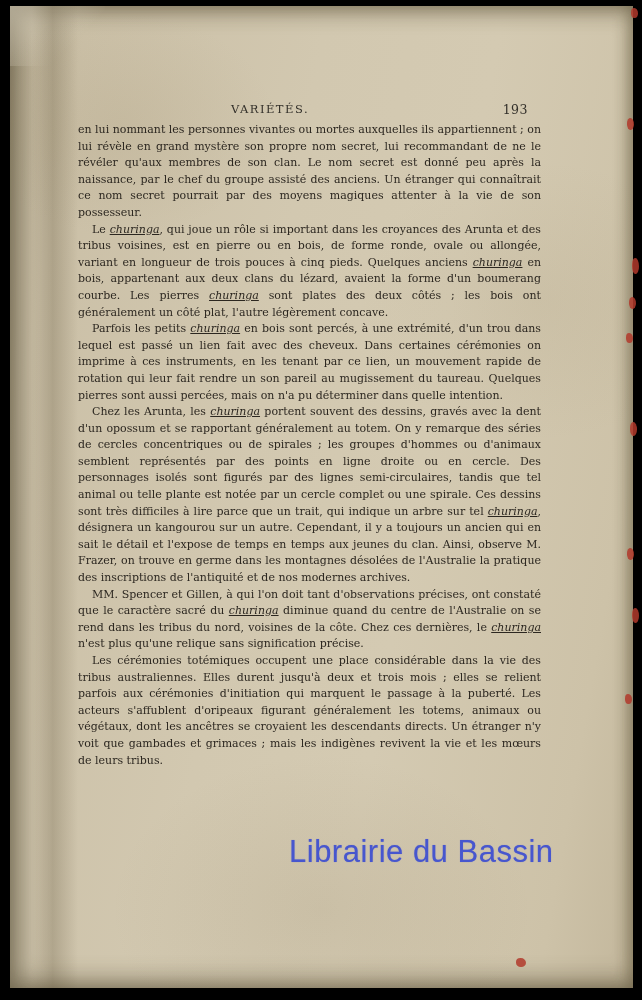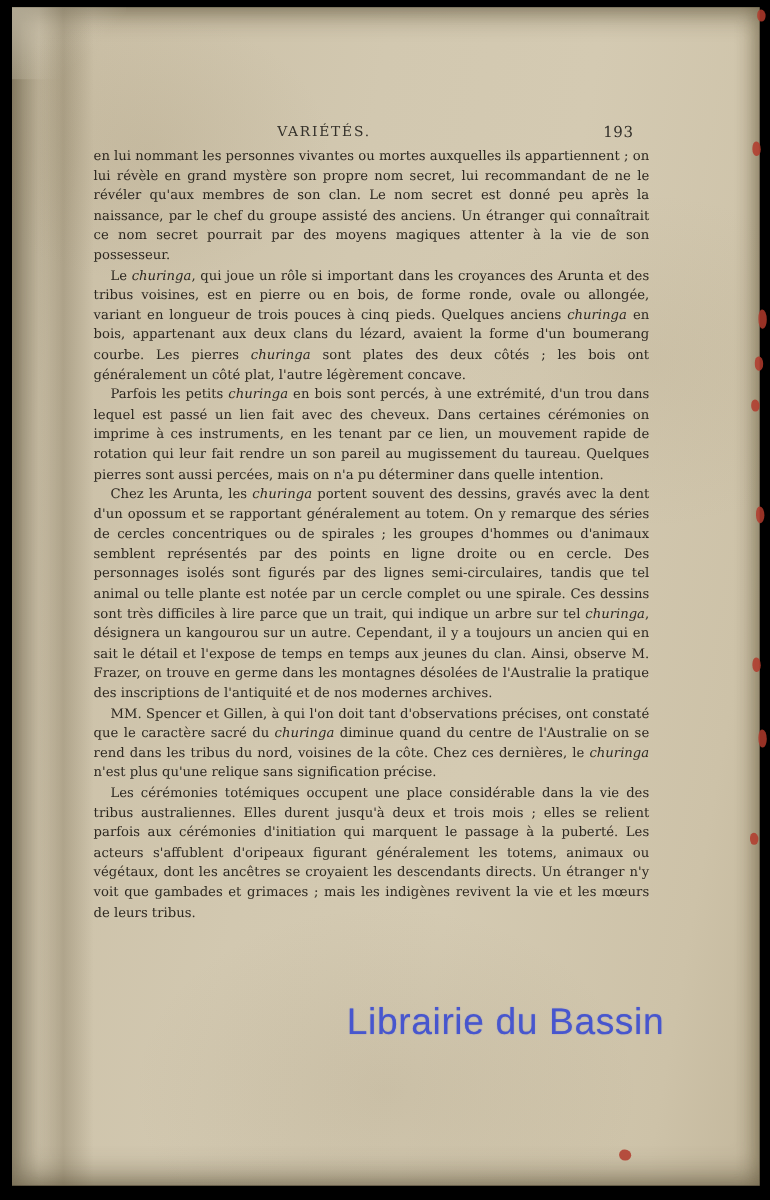--- a/index.html
+++ b/index.html
@@ -45,21 +45,21 @@
     position:absolute;right:2px;top:0;font-size:12.5px;letter-spacing:.5px;
   }
   .text-block{
     position:absolute;left:68px;top:116px;width:463px;
     font-size:11px;line-height:16.6px;
     color:#2c2720;text-align:justify;
     text-rendering:optimizeLegibility;
   }
   .text-block p{margin:0;}
   .text-block p.indent{text-indent:14px;}
-  .text-block em{font-style:italic;}
+  .text-block em{font-style:italic;text-decoration:underline;}
   
   .stain{
     position:absolute;display:block;
     width:7px;height:12px;border-radius:45% 55% 50% 50%;
     background:#b23a2c;opacity:.85;
     filter:blur(.4px);
   }
   
   .watermark{
     position:absolute;left:289px;top:834px;

